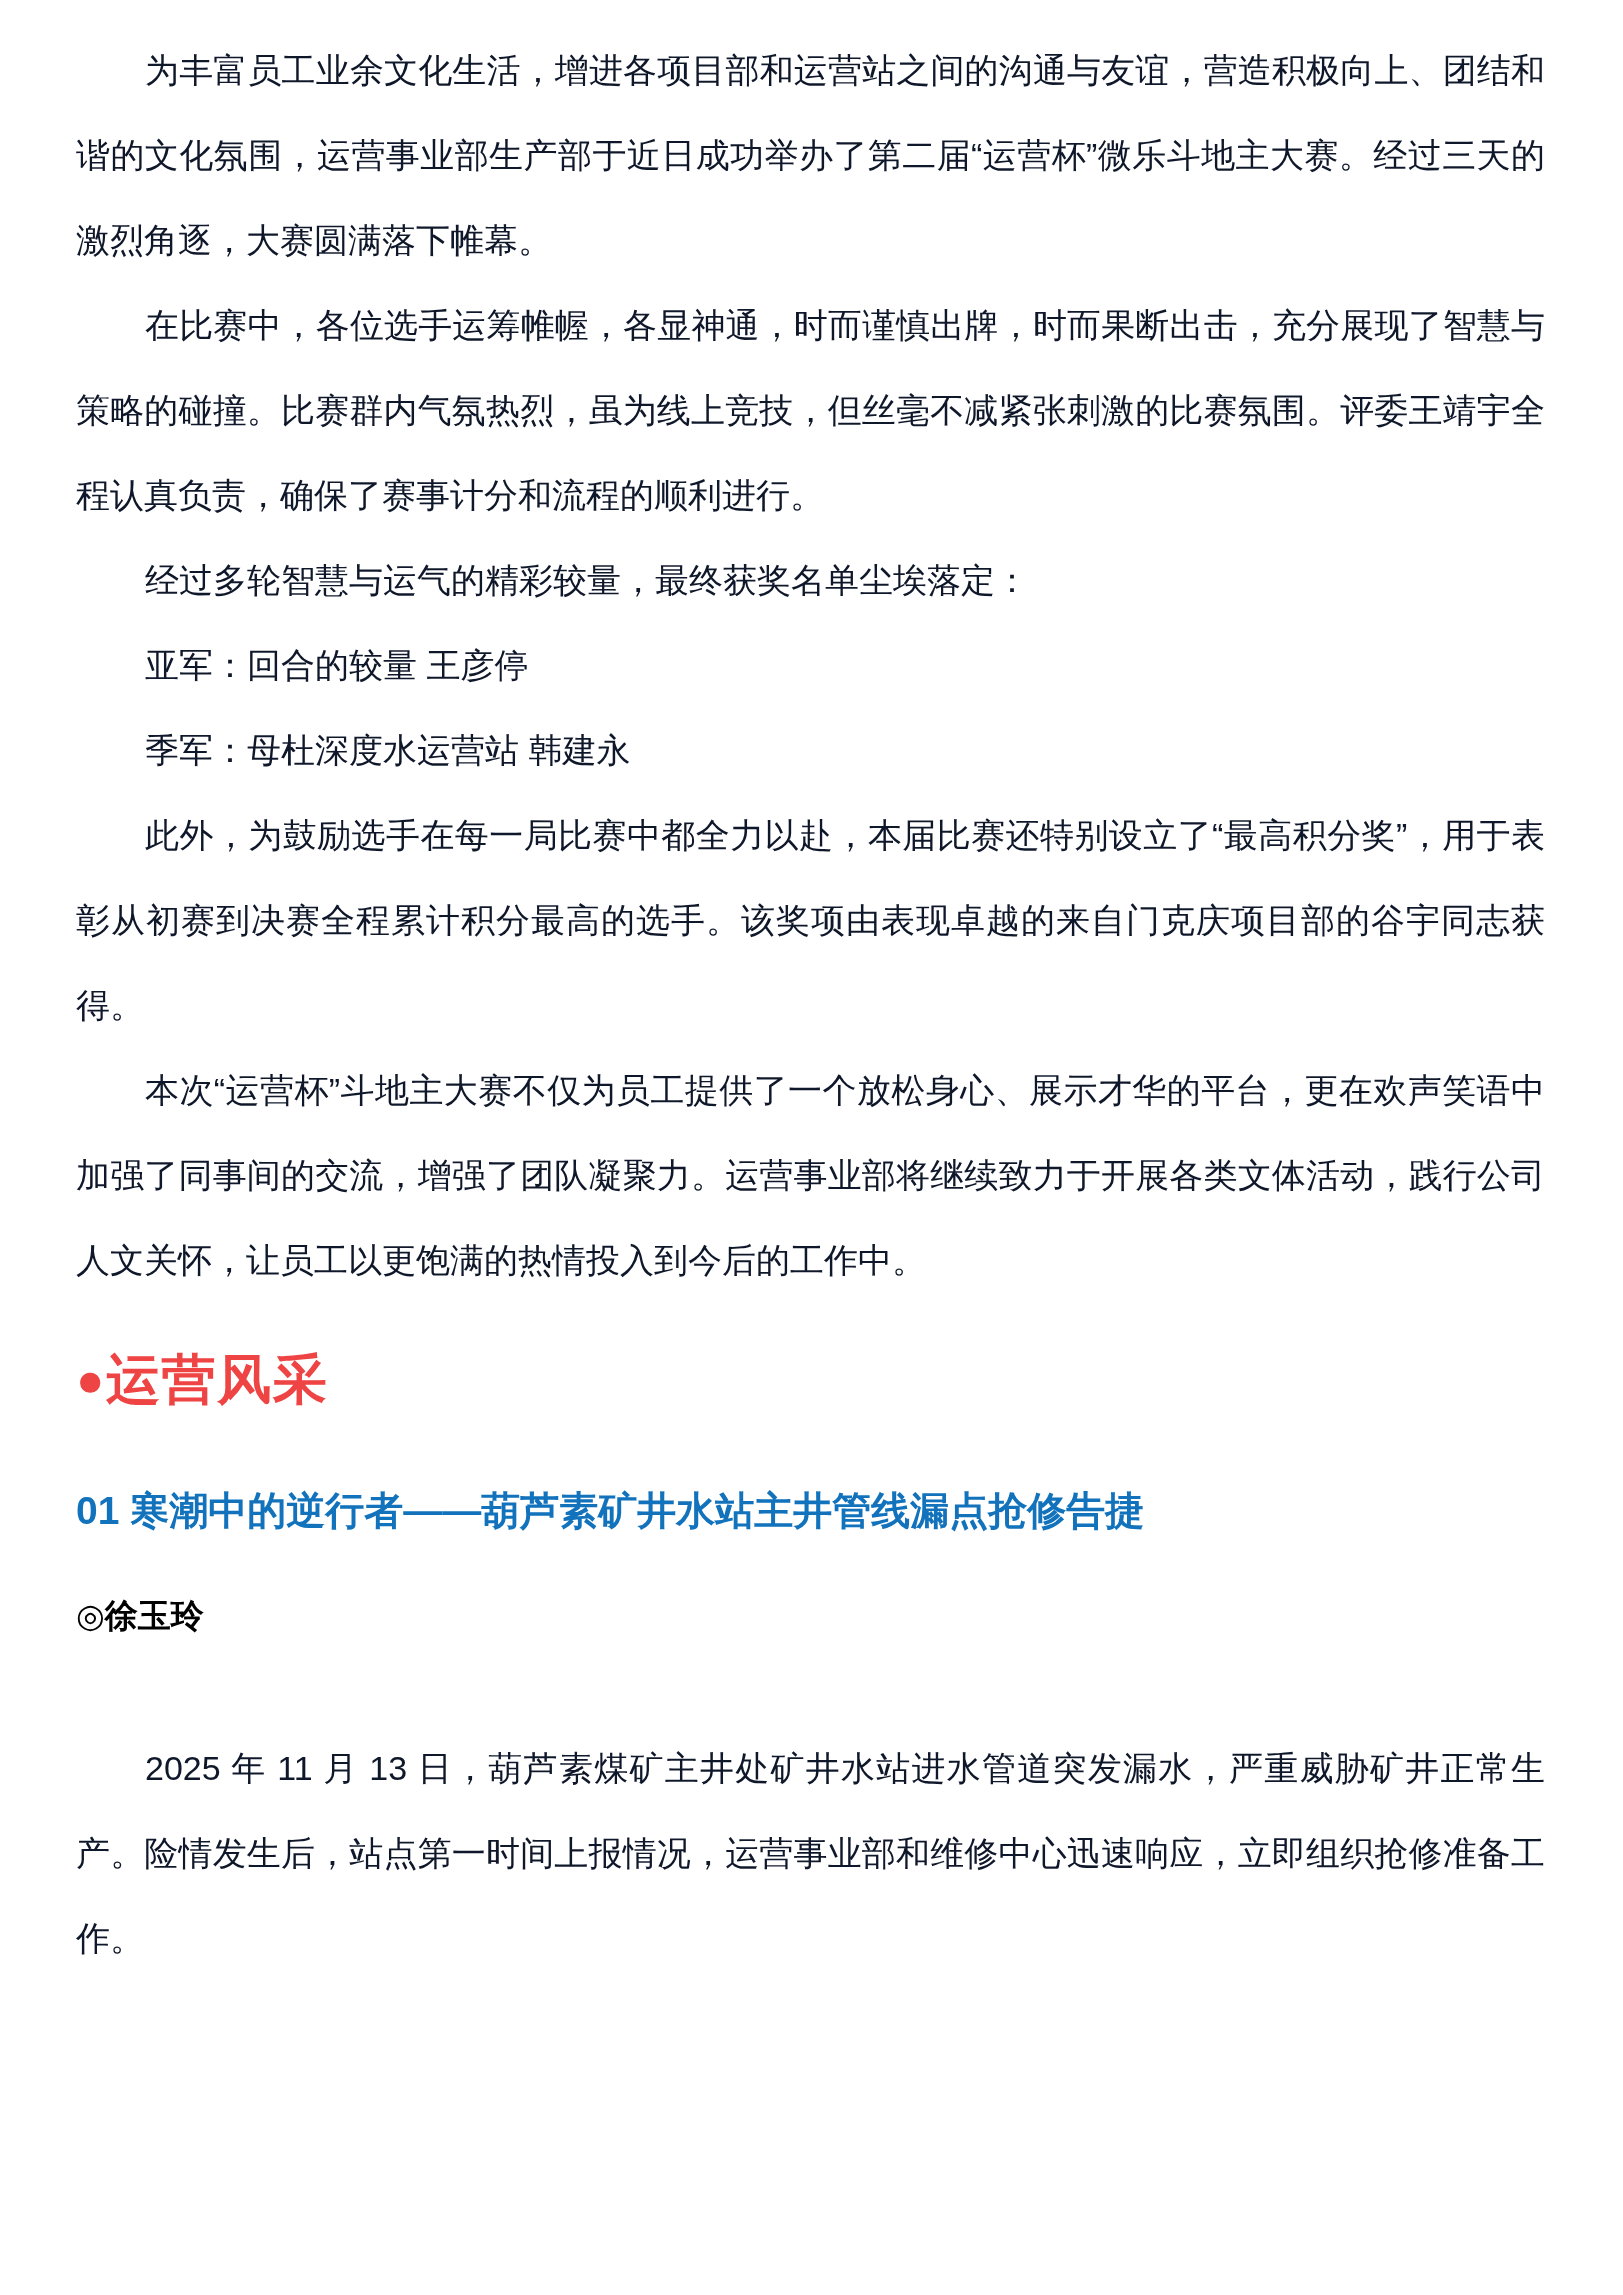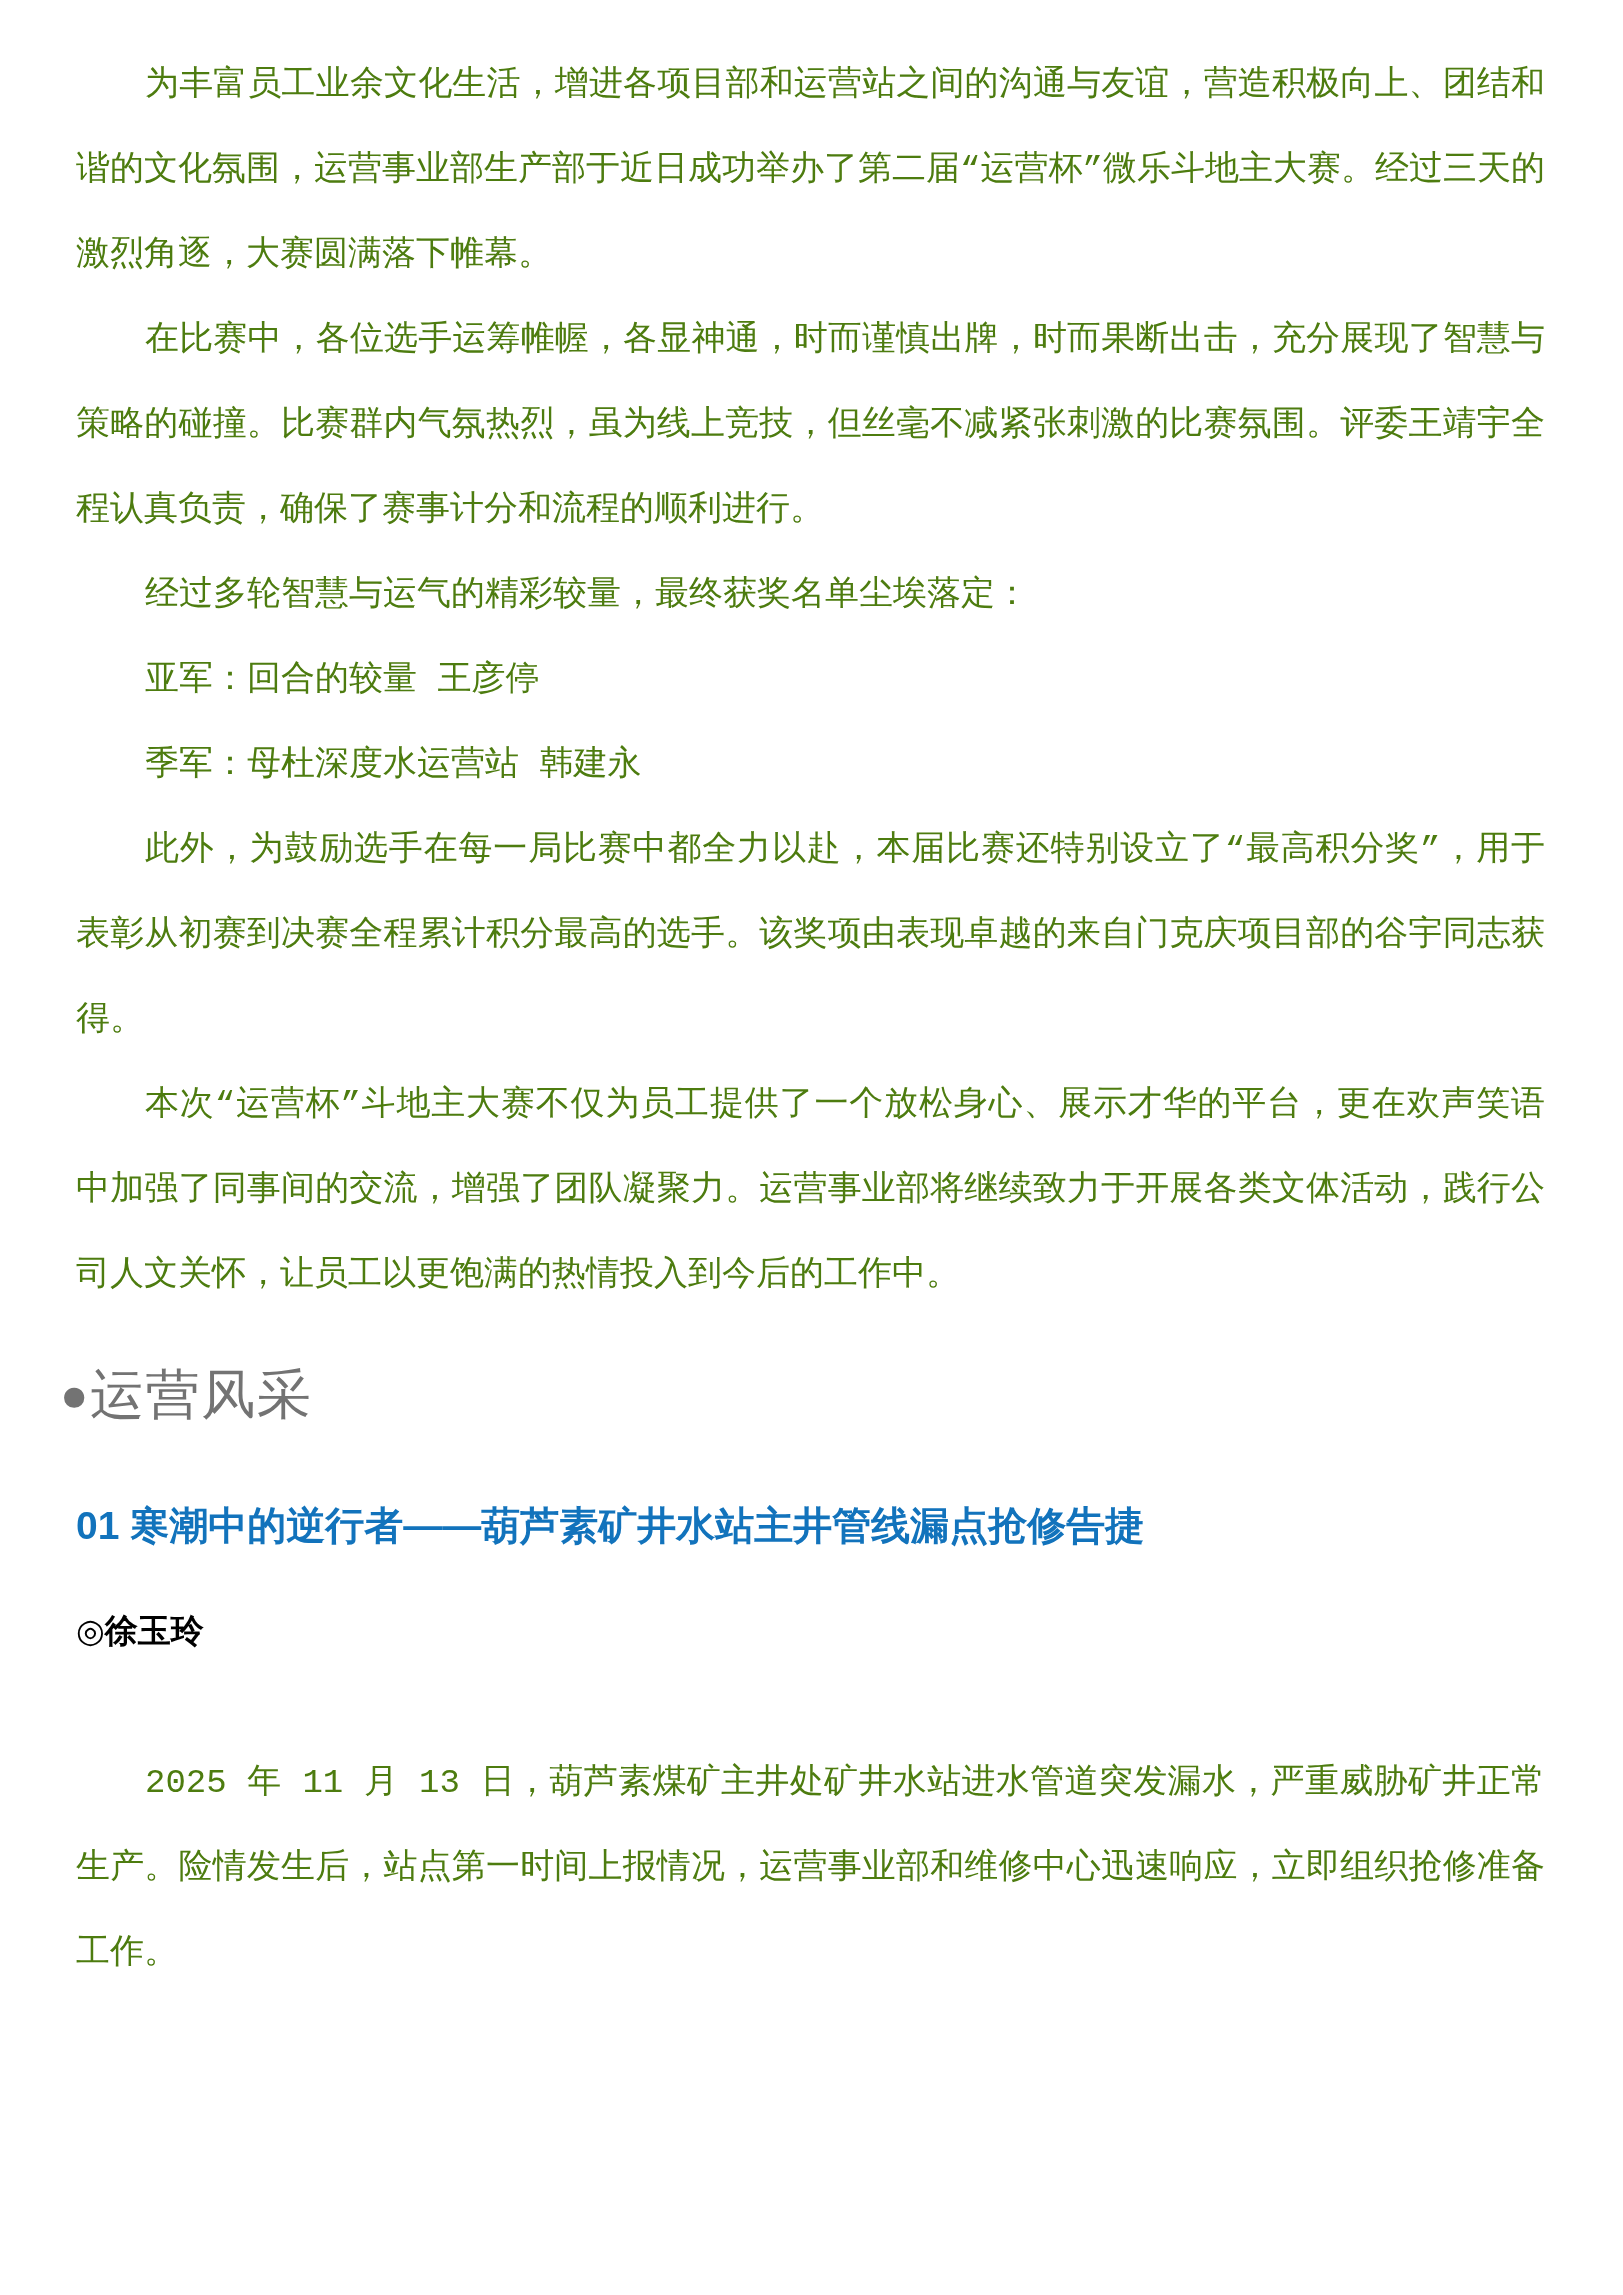--- a/index.html
+++ b/index.html
@@ -10,38 +10,37 @@
   .page {
     position: relative;
     width: 1623px;
     height: 2295px;
     background: #ffffff;
     overflow: hidden;
     font-family: "Liberation Sans", "DejaVu Sans", sans-serif;
     color: #000000;
   }
   .body-text {
-    padding: 43px 78px 0 76px;
+    padding: 28px 78px 0 76px;
     font-size: 34px;
     line-height: 85px;
     text-align: justify;
-    color: #4d7c0f;
-    font-family: Liberation Mono, monospace;
+    color: #0f172a;
   }
   .body-text p {
     margin: 0;
     text-indent: 69px;
     word-break: break-all;
   }
   .section-header {
-    margin: 43px 78px 0 60px;
+    margin: 43px 78px 0 76px;
     font-size: 54px;
     line-height: 67px;
-    font-weight: normal;
-    color: #737373;
+    font-weight: bold;
+    color: #ef4444;
     letter-spacing: 1.6px;
   }
   .section-header .bullet {
     font-size: 47px;
     vertical-align: 1.6px;
   }
   .article-title {
     margin: 72px 78px 0 76px;
     font-size: 39px;
     line-height: 51px;

